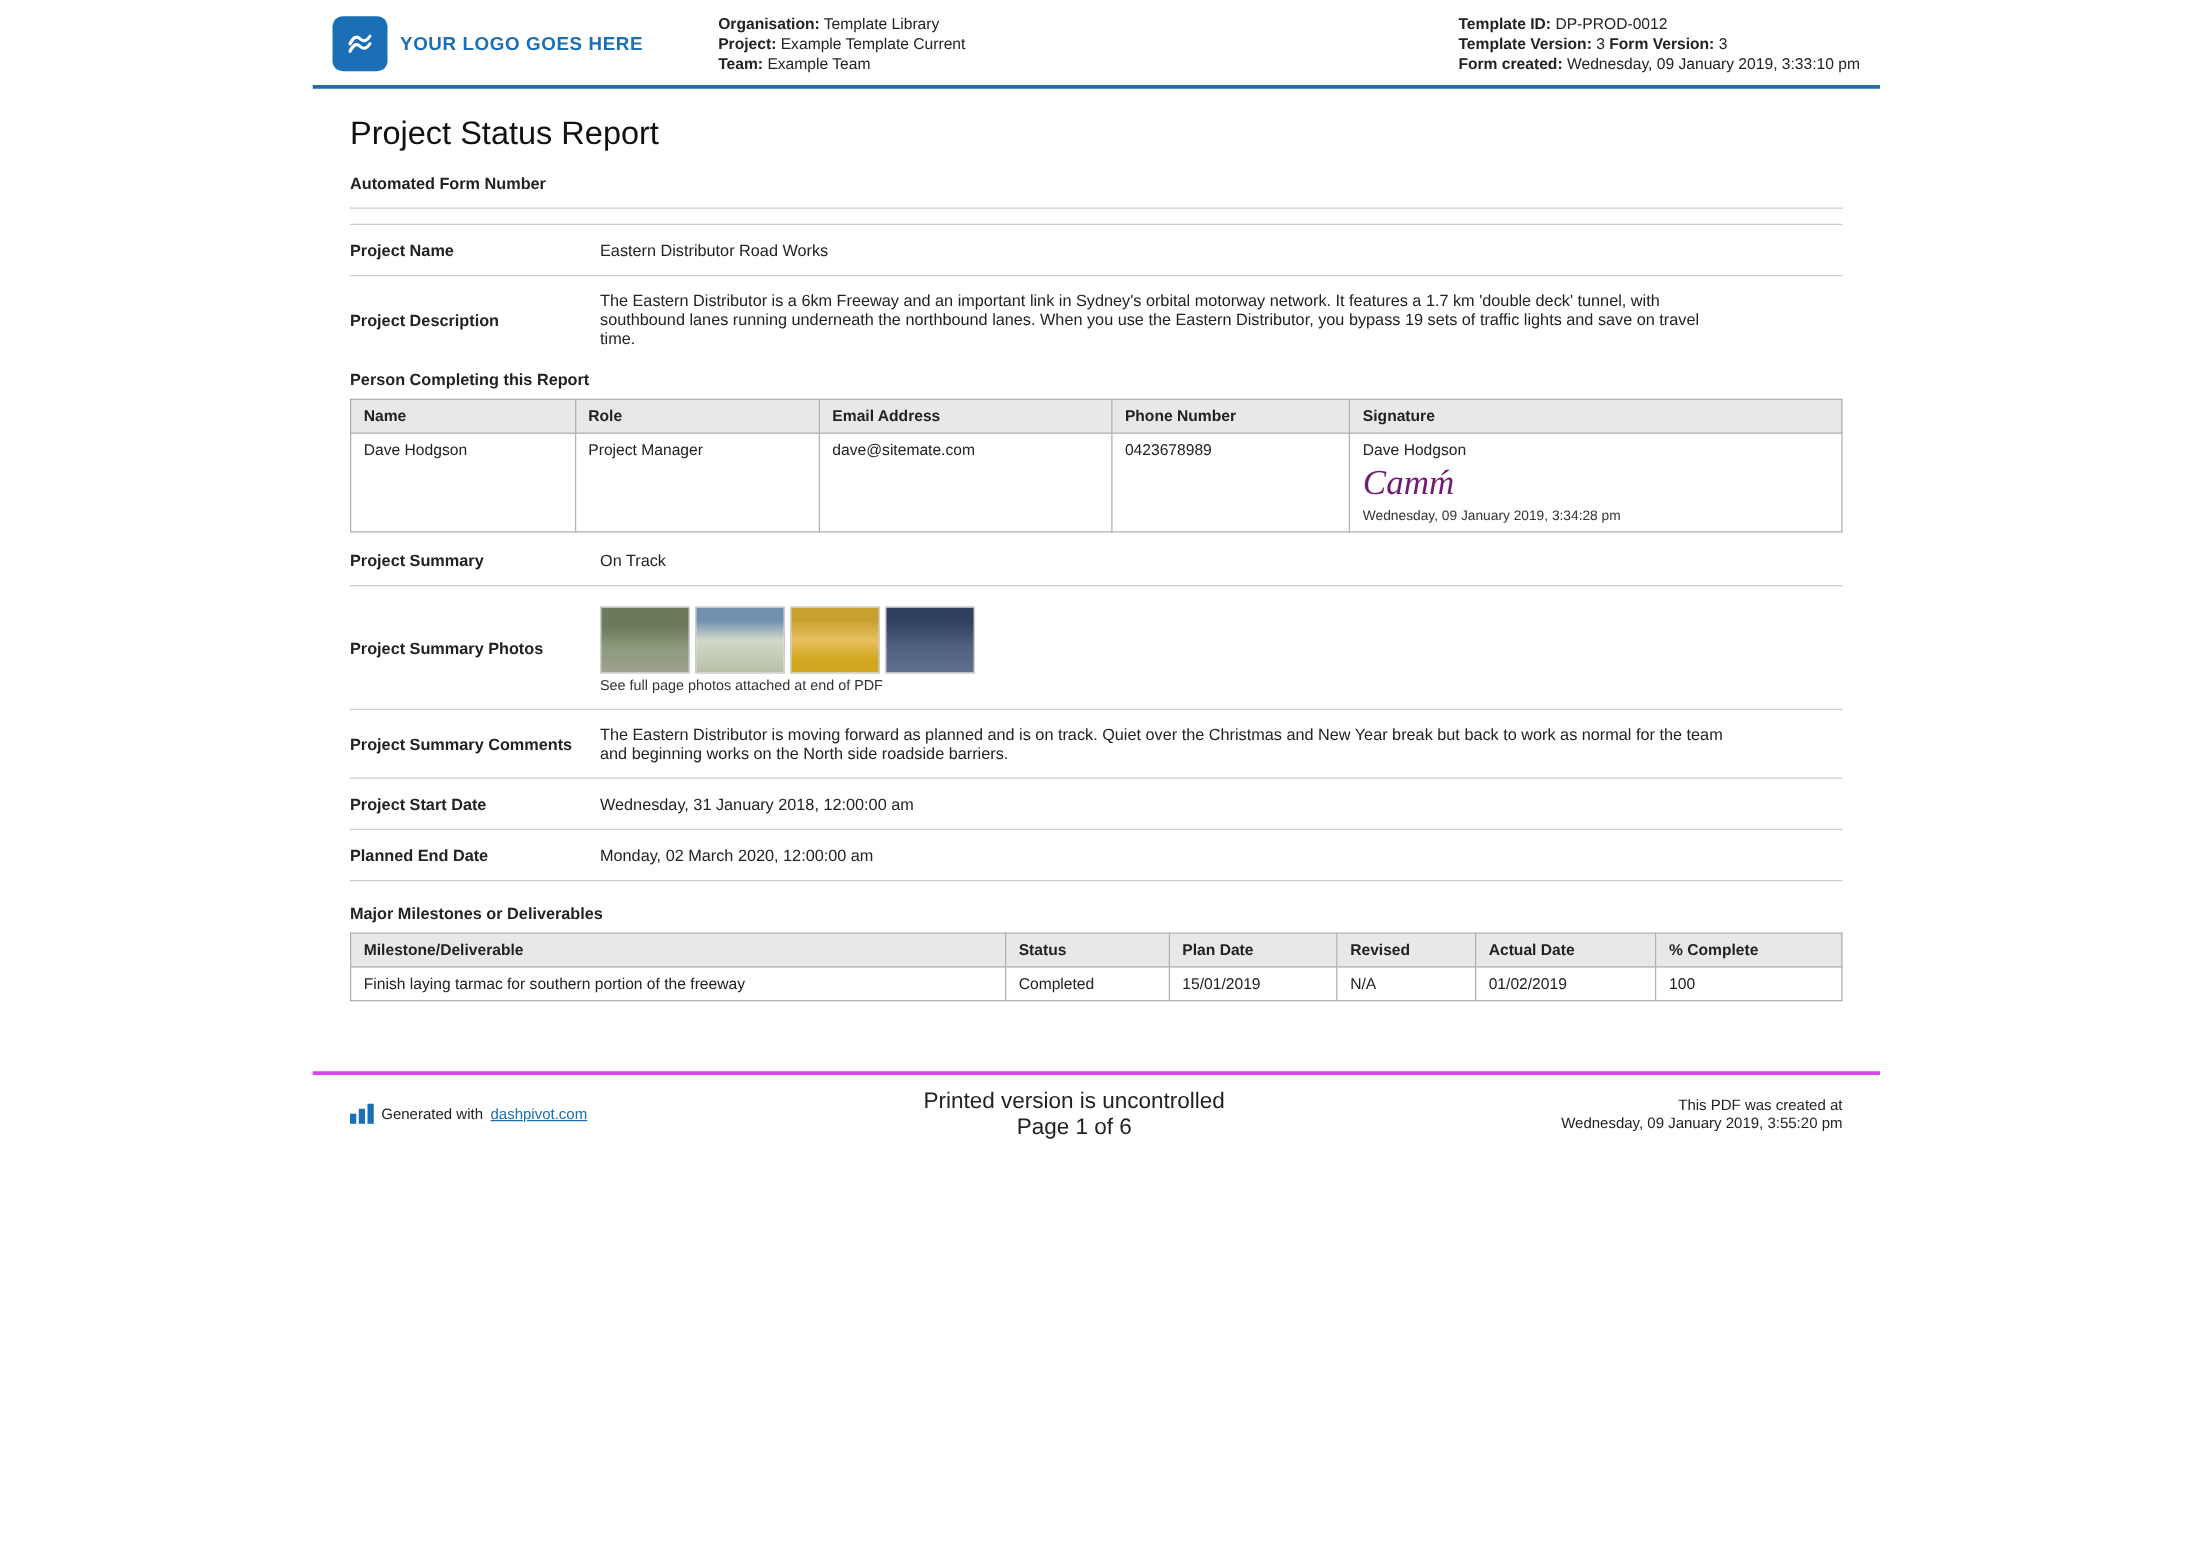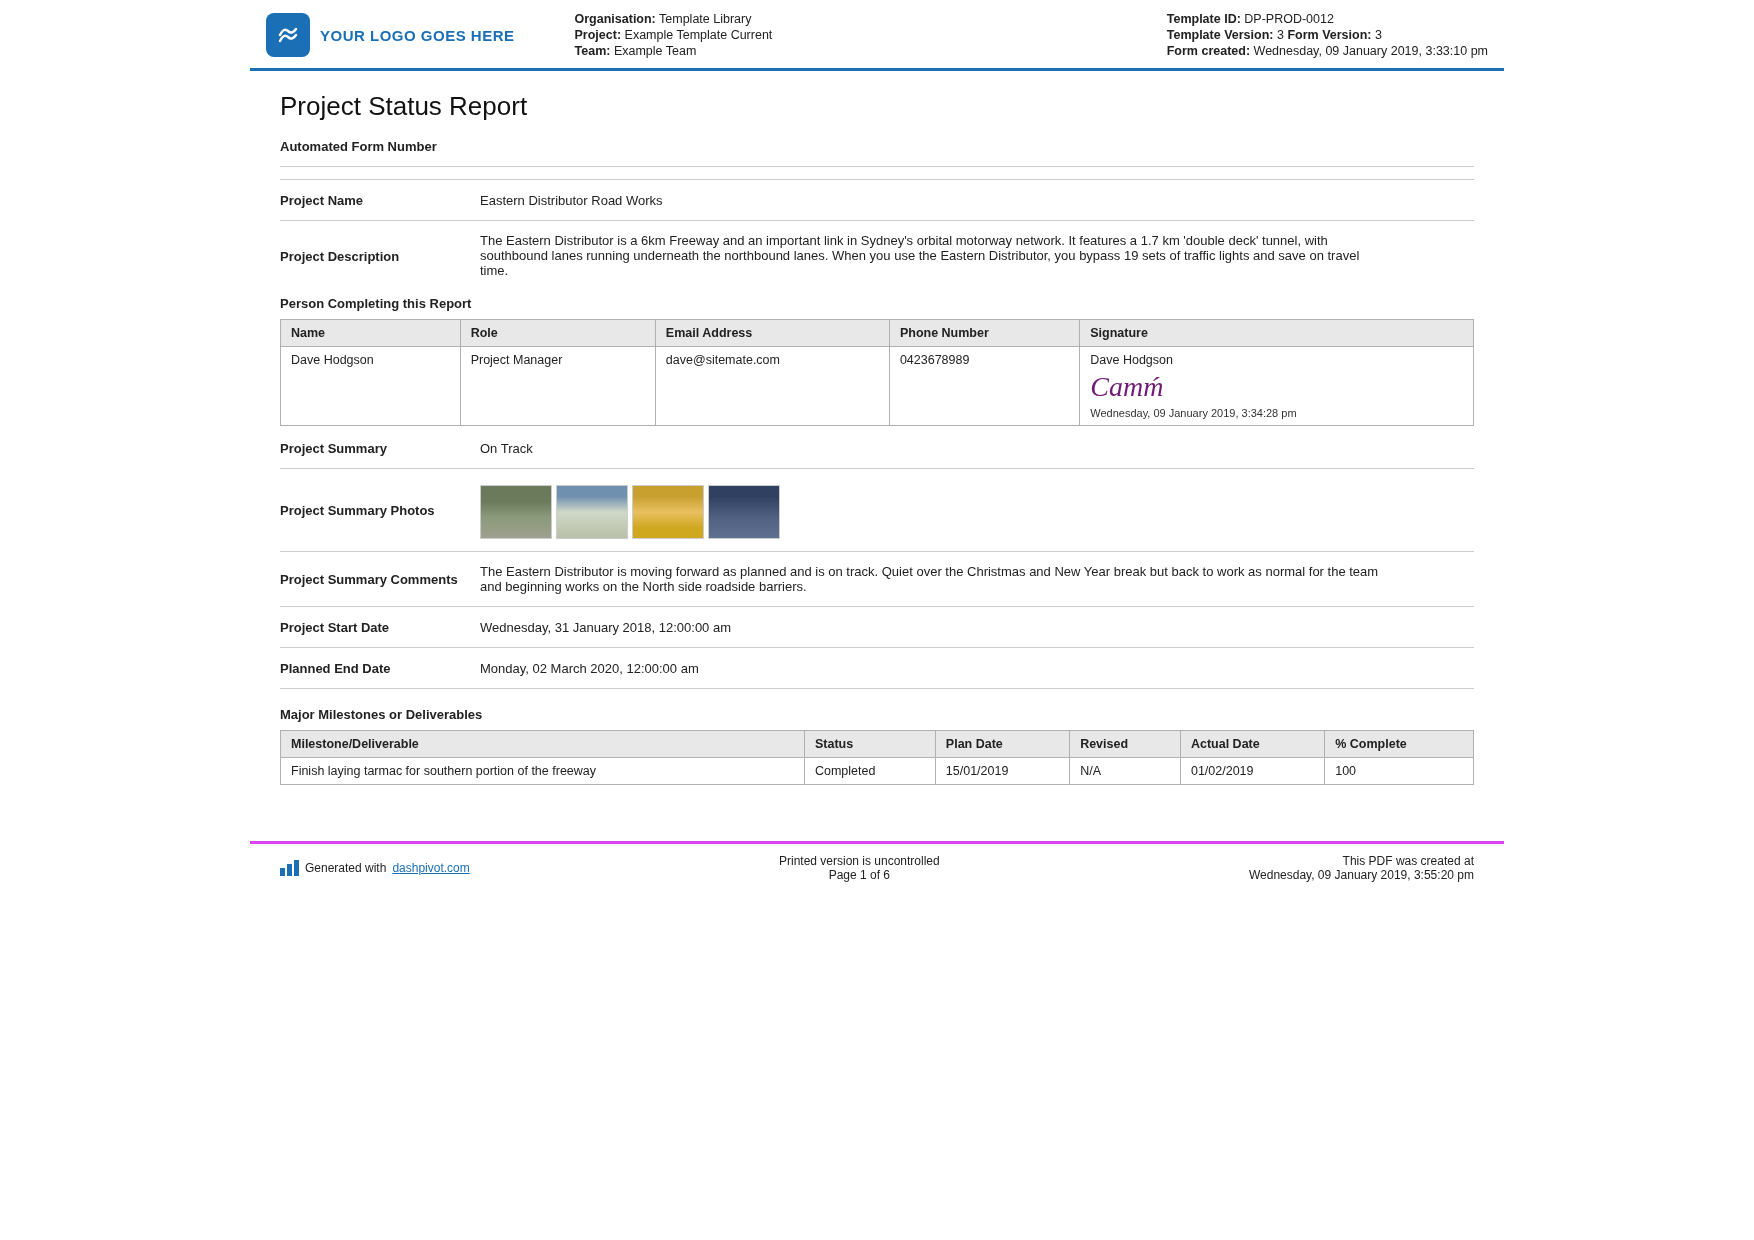--- a/index.html
+++ b/index.html
@@ -211,21 +211,21 @@
       justify-content: space-between;
       margin-top: 36px;
     }
     .footer-left {
       display: flex;
       align-items: center;
       gap: 6px;
       font-size: 12px;
     }
     .footer-left a { color: #1a6fb5; text-decoration: underline; }
-    .footer-center { font-size: 12px; text-align: center; }
+    .footer-center { font-size: 18px; text-align: center; }
     .footer-right { font-size: 12px; text-align: right; }
 
     .footer-icon {
       display: flex;
       align-items: flex-end;
       gap: 2px;
     }
     .bar { background: #1a6fb5; width: 5px; }
     .bar1 { height: 8px; }
     .bar2 { height: 12px; }
@@ -315,20 +315,21 @@
 
   <div class="info-row">
     <div class="info-label">Project Summary Photos</div>
     <div class="info-value">
       <div class="photos-row">
         <div class="photo-thumb road"></div>
         <div class="photo-thumb crane"></div>
         <div class="photo-thumb yellow"></div>
         <div class="photo-thumb night"></div>
       </div>
+      <div class="photo-caption">See full page photos attached at end of PDF</div>
     </div>
   </div>
 
   <hr class="divider">
 
   <div class="info-row">
     <div class="info-label">Project Summary Comments</div>
     <div class="info-value wide">The Eastern Distributor is moving forward as planned and is on track. Quiet over the Christmas and New Year break but back to work as normal for the team and beginning works on the North side roadside barriers.</div>
   </div>
 

